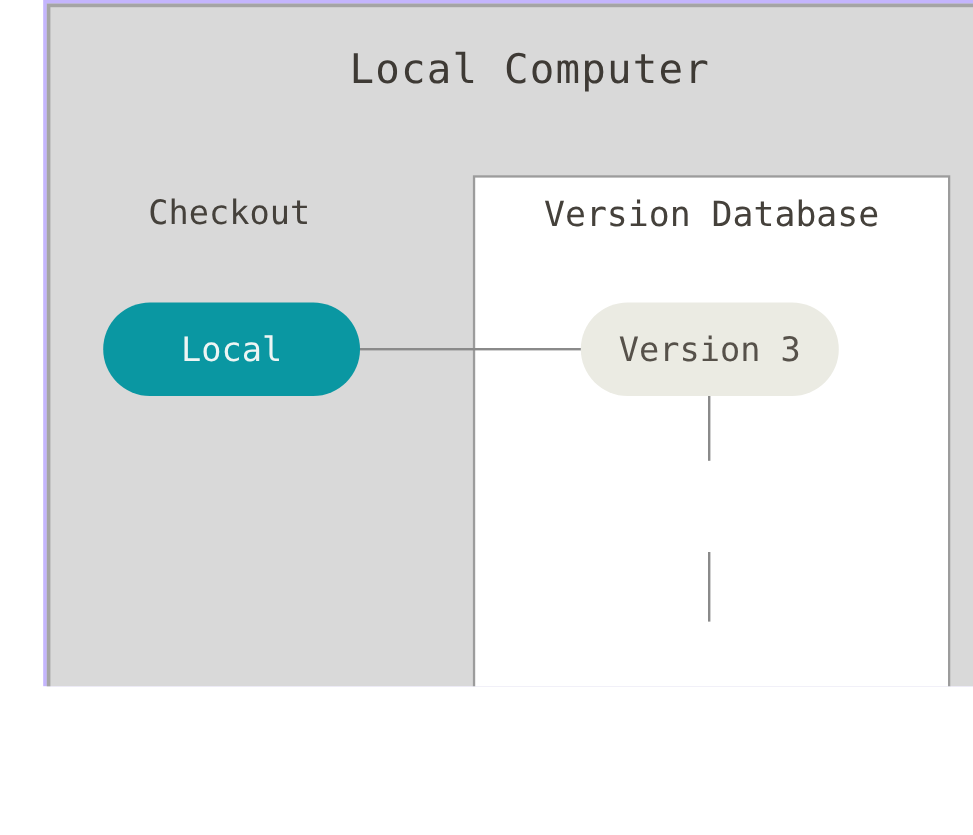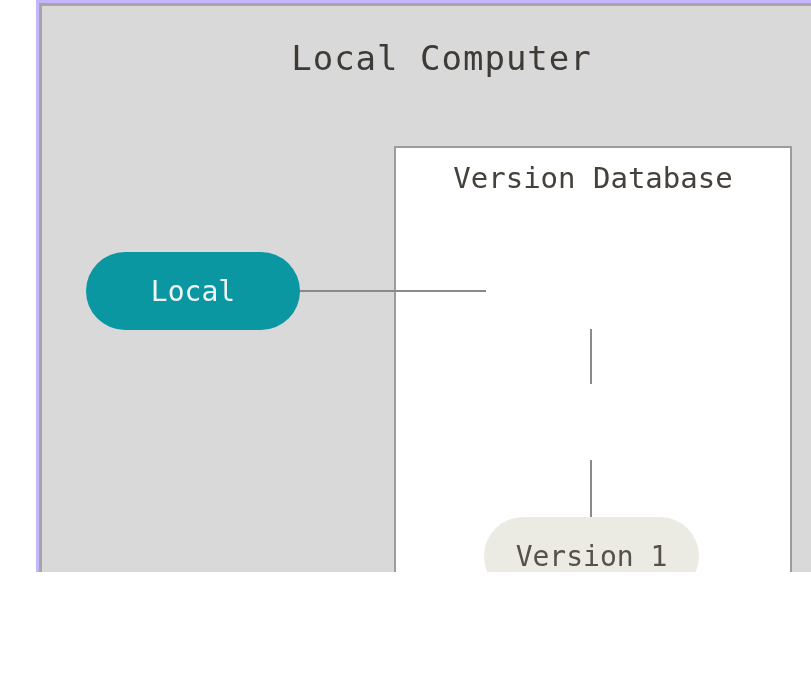--- a/index.html
+++ b/index.html
@@ -120,28 +120,29 @@
 </style>
 </head>
 <body>
 
 <div class="canvas">
 
   <div class="outer-box"></div>
 
   <div class="diagram-title">Local Computer</div>
 
+  <div class="checkout-label">Checkout</div>
 
   <div class="db-box"></div>
 
   <div class="db-title">Version Database</div>
 
   <div class="connector h-file-v3"></div>
   <div class="connector v-v3-v2"></div>
   <div class="connector v-v2-v1"></div>
 
   <div class="pill file">Local</div>
 
+  <div class="pill version v3">Version 3</div>
 
 
-  <div class="pill version v1">Version 1</div>
 
 </div>
 
 </body></html>

